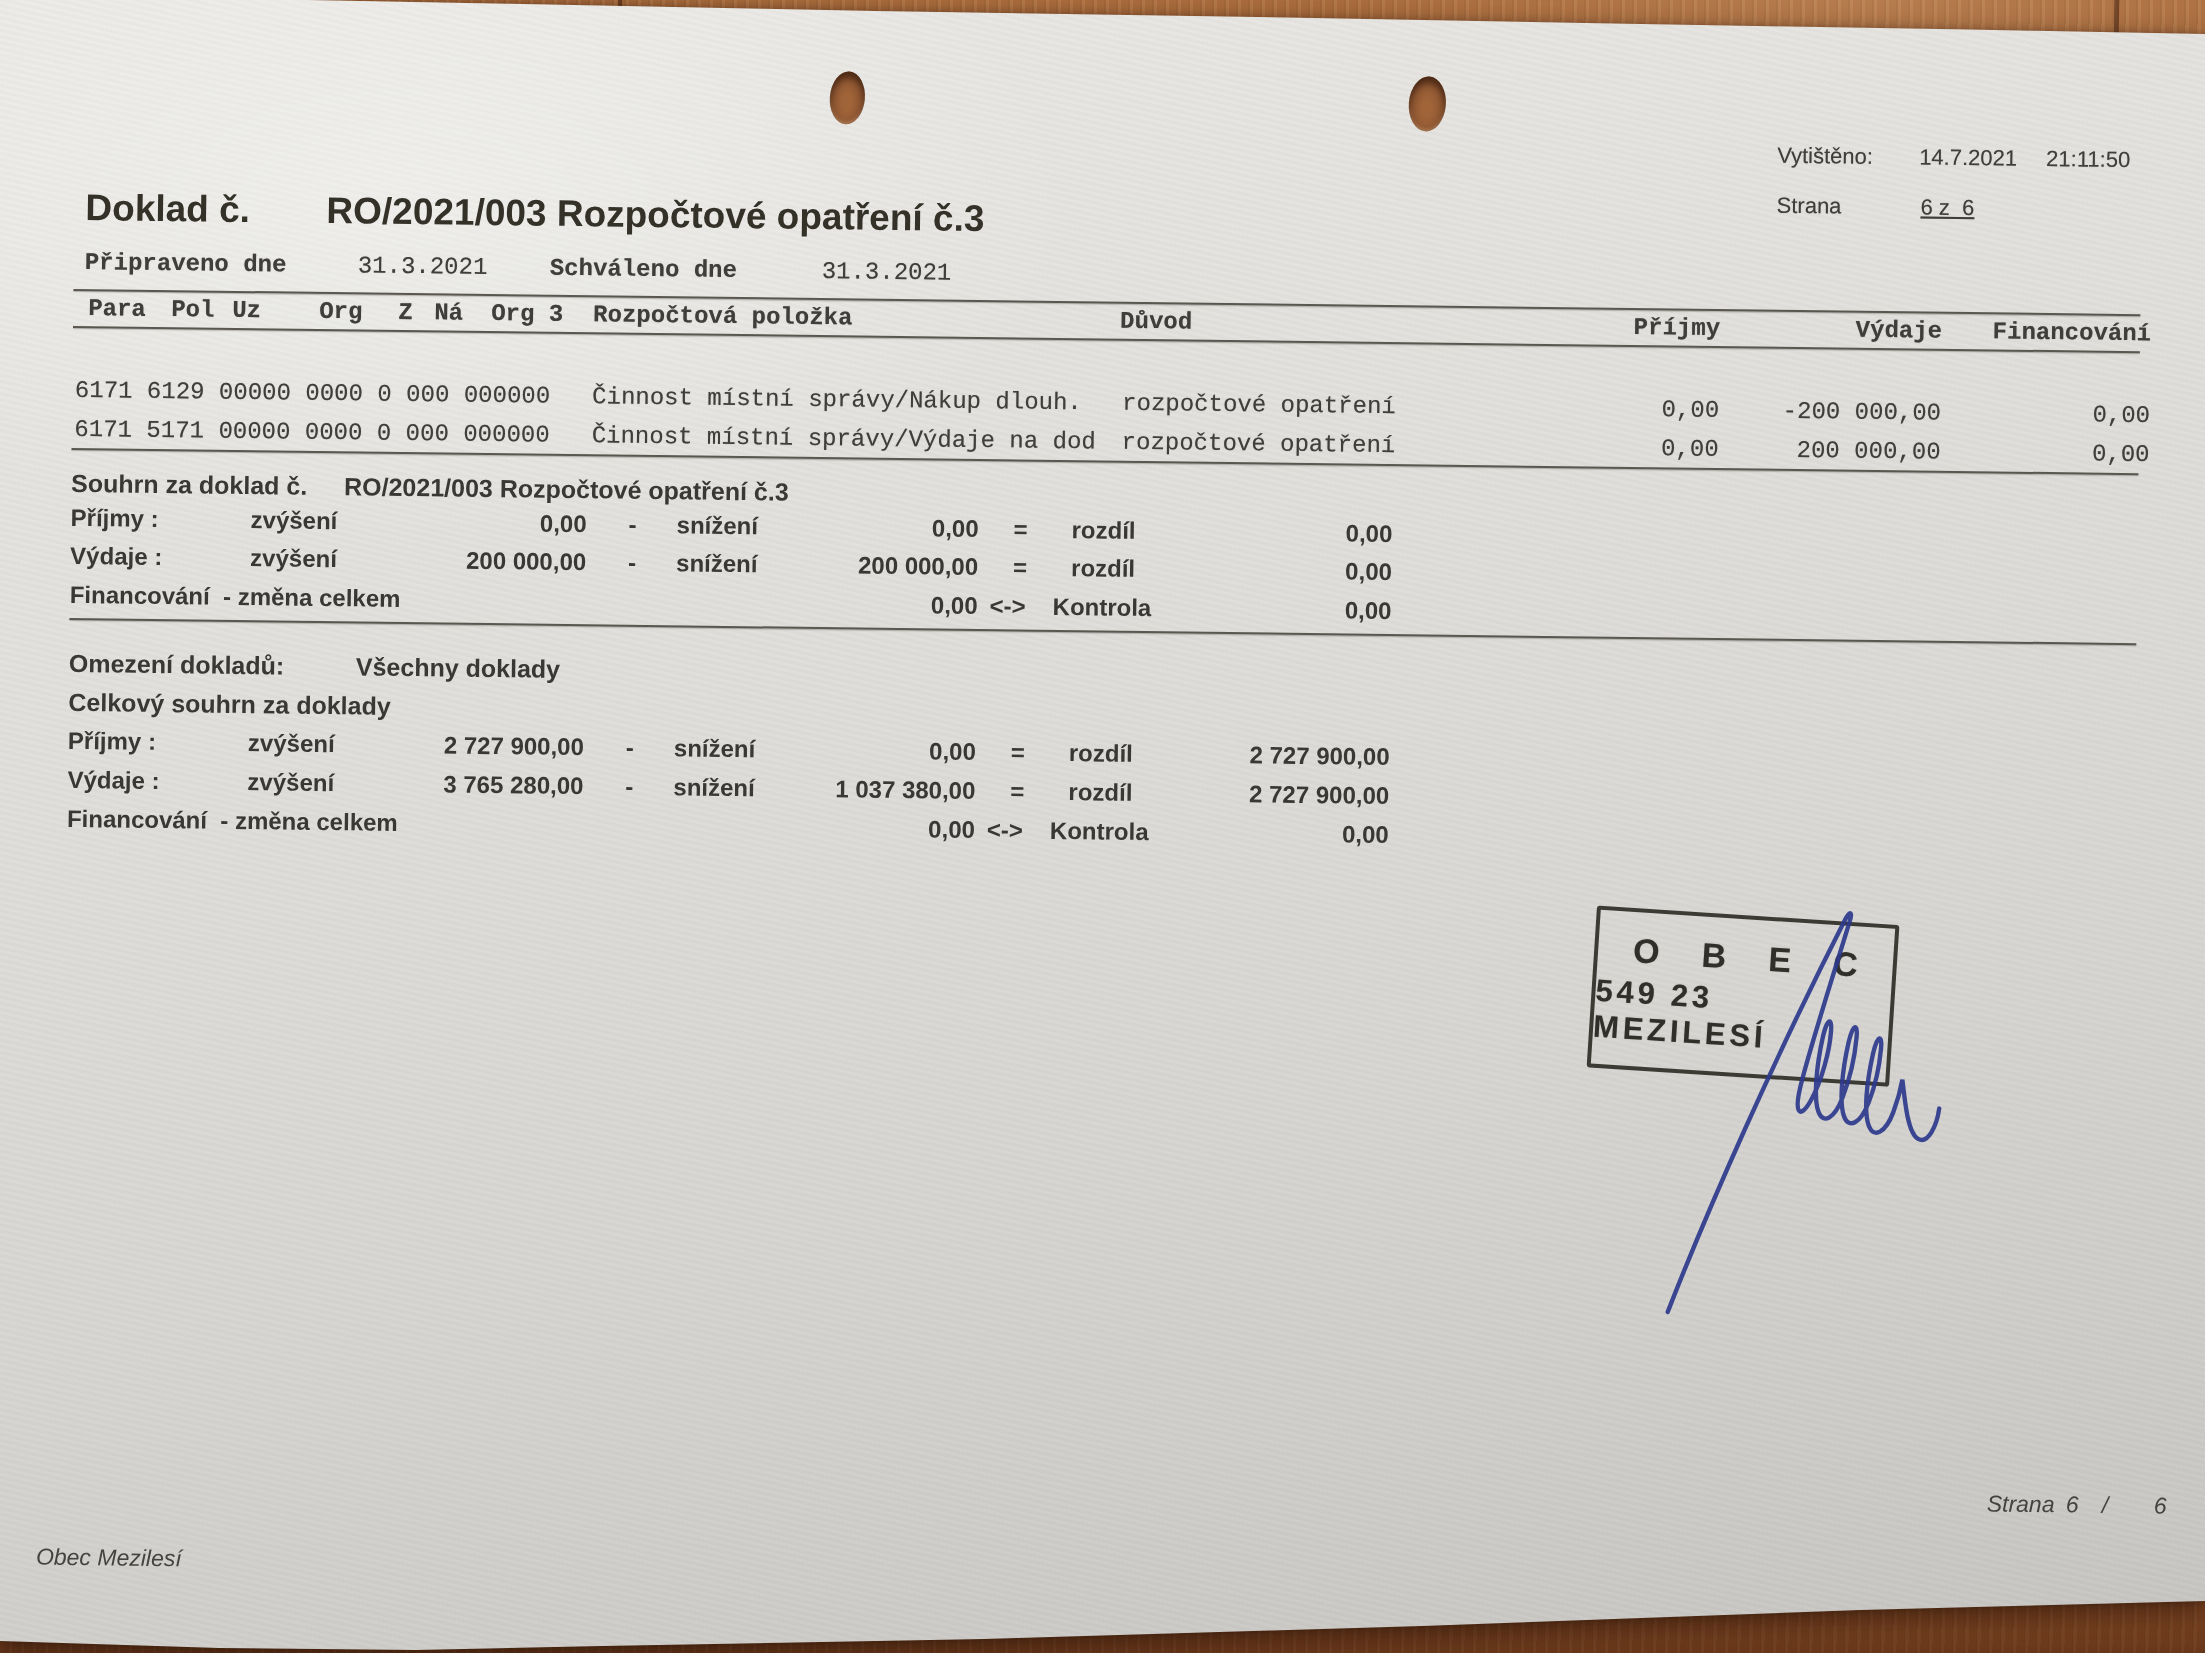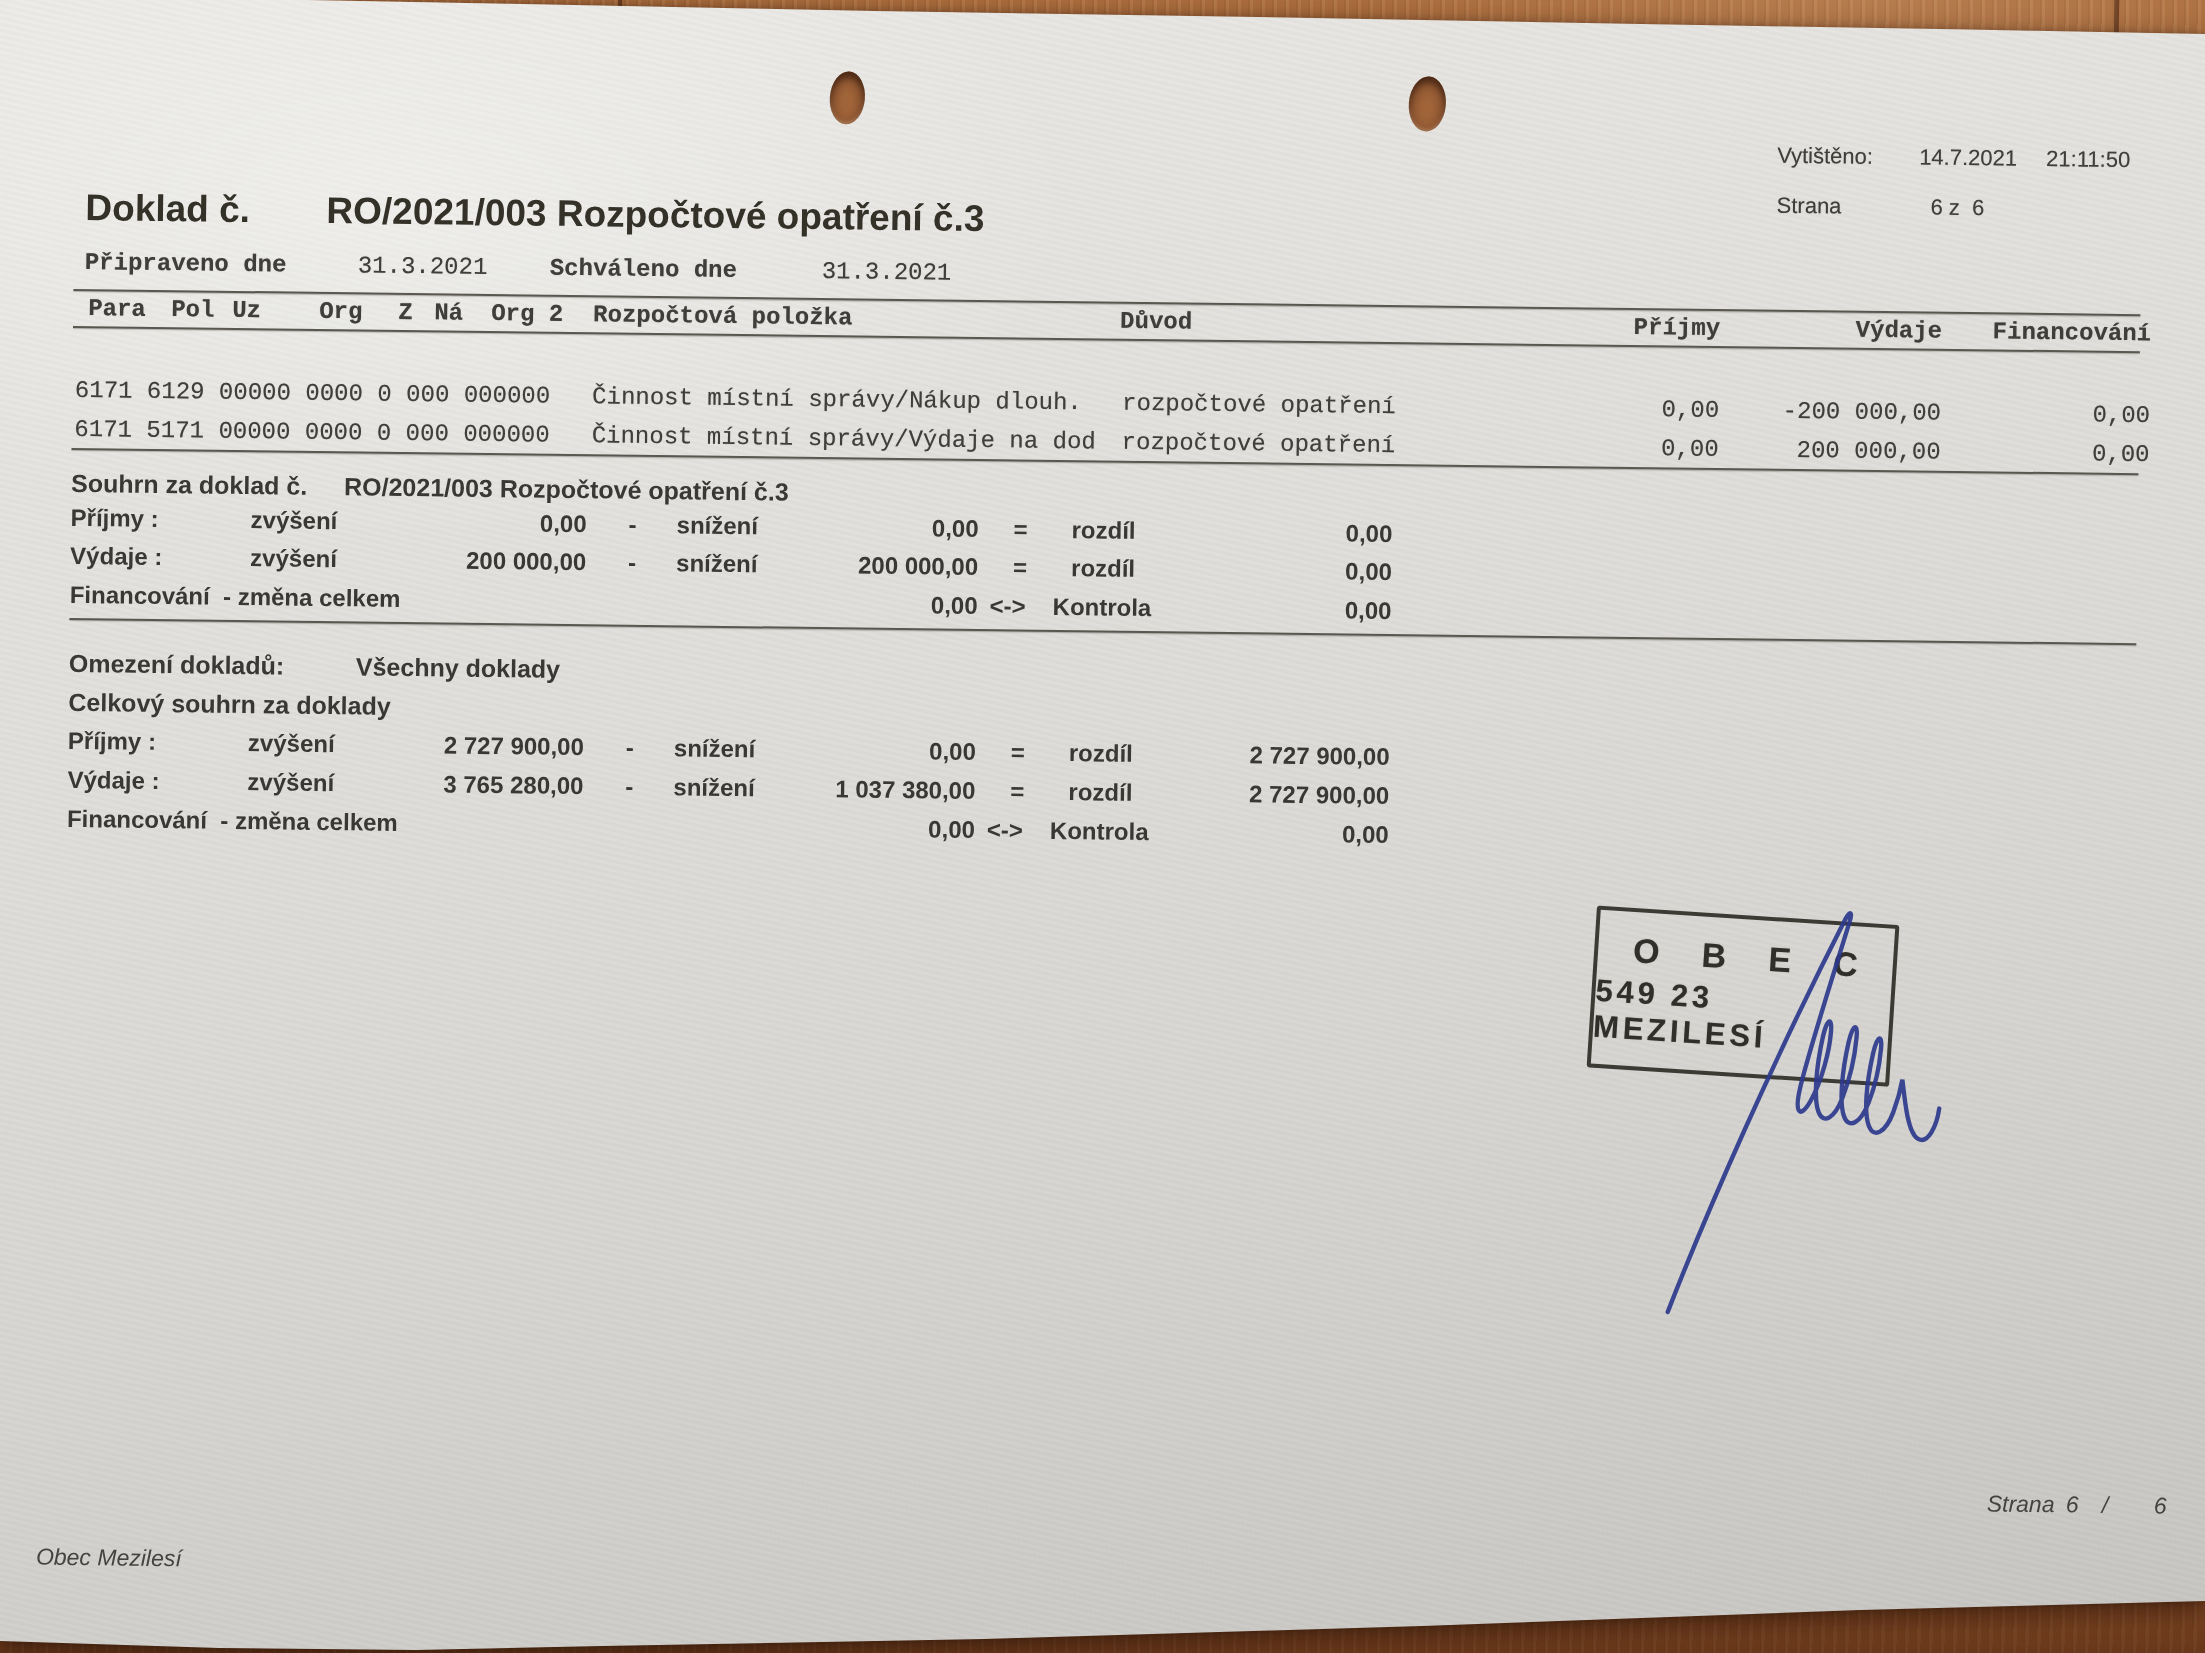--- a/index.html
+++ b/index.html
@@ -71,21 +71,21 @@
     <div class="hole" style="left:831px;top:61px;width:35px;height:53px;transform:rotate(4deg);"></div>
     <div class="hole" style="left:1410px;top:59px;width:37px;height:55px;transform:rotate(4deg);"></div>
 
     <div class="row sans meta-size soft" style="left:1779px;top:121px;width:416px;height:27px;">
       <span style="left:0;">Vytištěno:</span>
       <span style="left:142px;">14.7.2021</span>
       <span style="left:269px;">21:11:50</span>
     </div>
     <div class="row sans meta-size soft" style="left:1779px;top:171px;width:328px;height:27px;">
       <span style="left:0;">Strana</span>
-      <span style="left:154px;">6 z  6</span>
+      <span style="left:144px;text-decoration:underline;">6 z  6</span>
     </div>
 
     <div class="row sansb" style="left:88px;top:186px;width:1313px;height:44px;">
       <span class="title-label" style="left:0;">Doklad č.</span>
       <span class="title-value" style="left:241px;">RO/2021/003 Rozpočtové opatření č.3</span>
     </div>
 
     <div class="row mono-size soft" style="left:88px;top:248px;width:1039px;height:31px;">
       <span class="monob" style="left:0;">Připraveno dne</span>
       <span class="mono" style="left:273px;">31.3.2021</span>
@@ -95,21 +95,21 @@
 
     <div class="rule" style="left:77px;top:288px;width:2067px;"></div>
 
     <div class="row monob mono-size soft" style="left:77px;top:294px;width:2078px;height:31px;">
       <span style="left:15px;">Para</span>
       <span style="left:98px;">Pol</span>
       <span style="left:159px;">Uz</span>
       <span style="left:246px;">Org</span>
       <span style="left:325px;">Z</span>
       <span style="left:361px;">Ná</span>
-      <span style="left:418px;">Org 2</span>
+      <span style="left:418px;">Org 3</span>
       <span style="left:520px;">Rozpočtová položka</span>
       <span style="left:1047px;">Důvod</span>
       <span style="right:431px;">Příjmy</span>
       <span style="right:209px;">Výdaje</span>
       <span style="right:0;">Financování</span>
     </div>
 
     <div class="rule" style="left:77px;top:325px;width:2067px;"></div>
 
     <div class="row mono mono-size soft" style="left:77px;top:376px;width:2078px;height:31px;">

